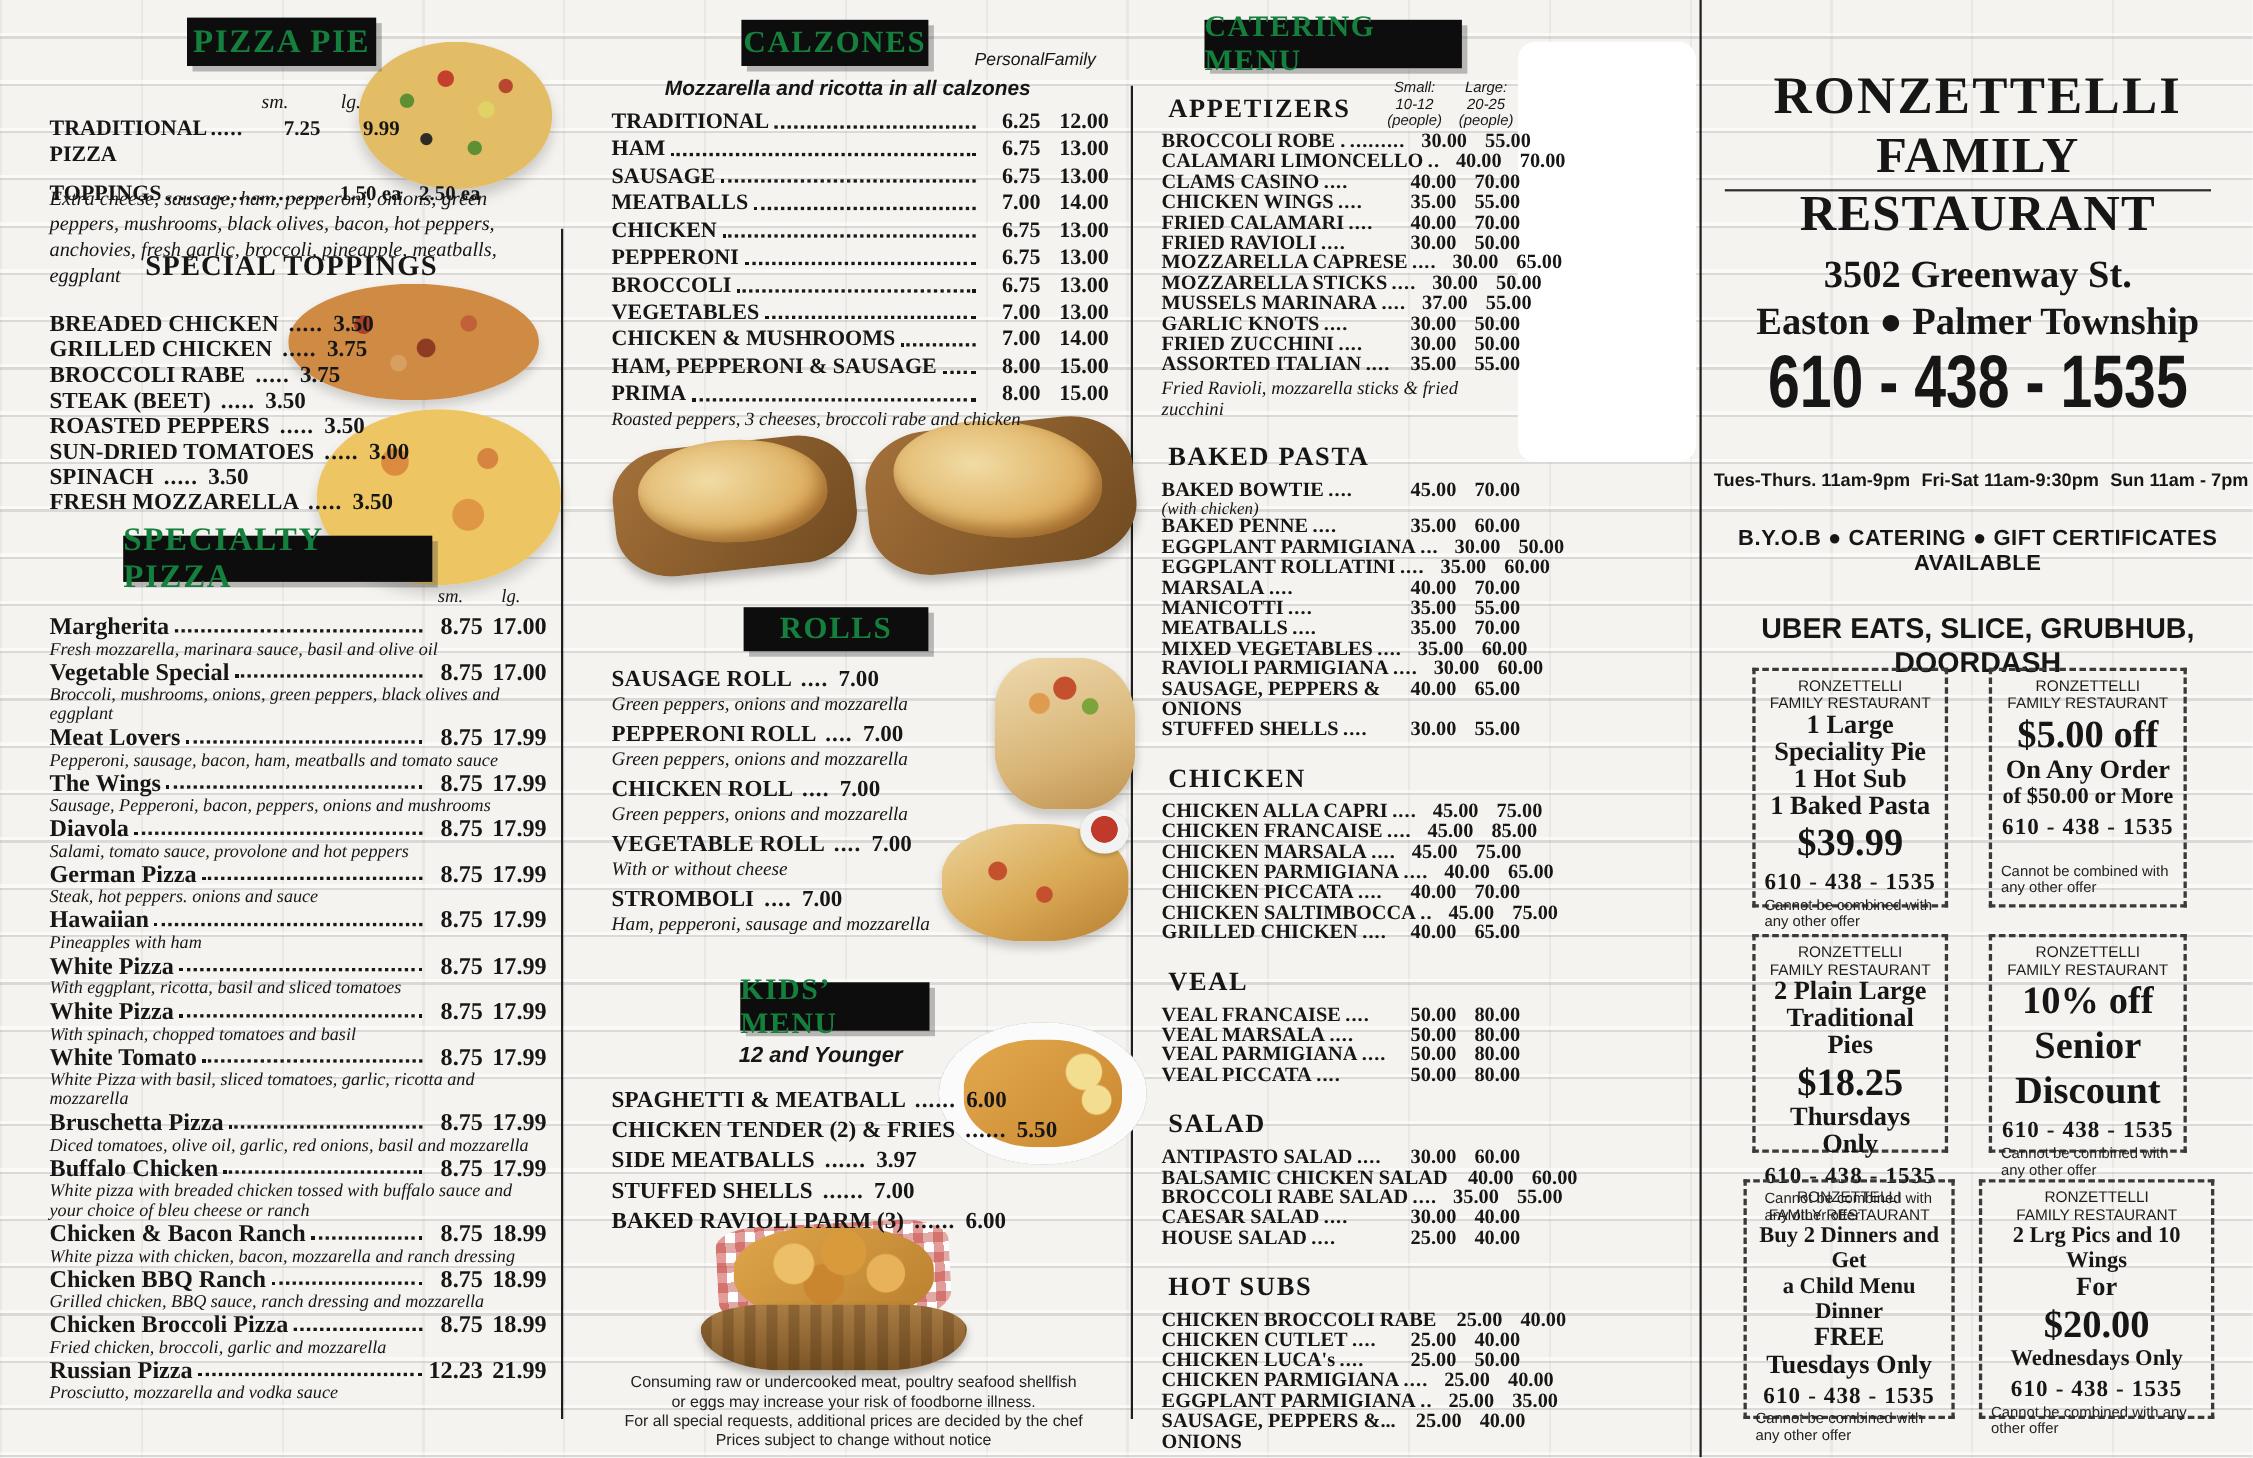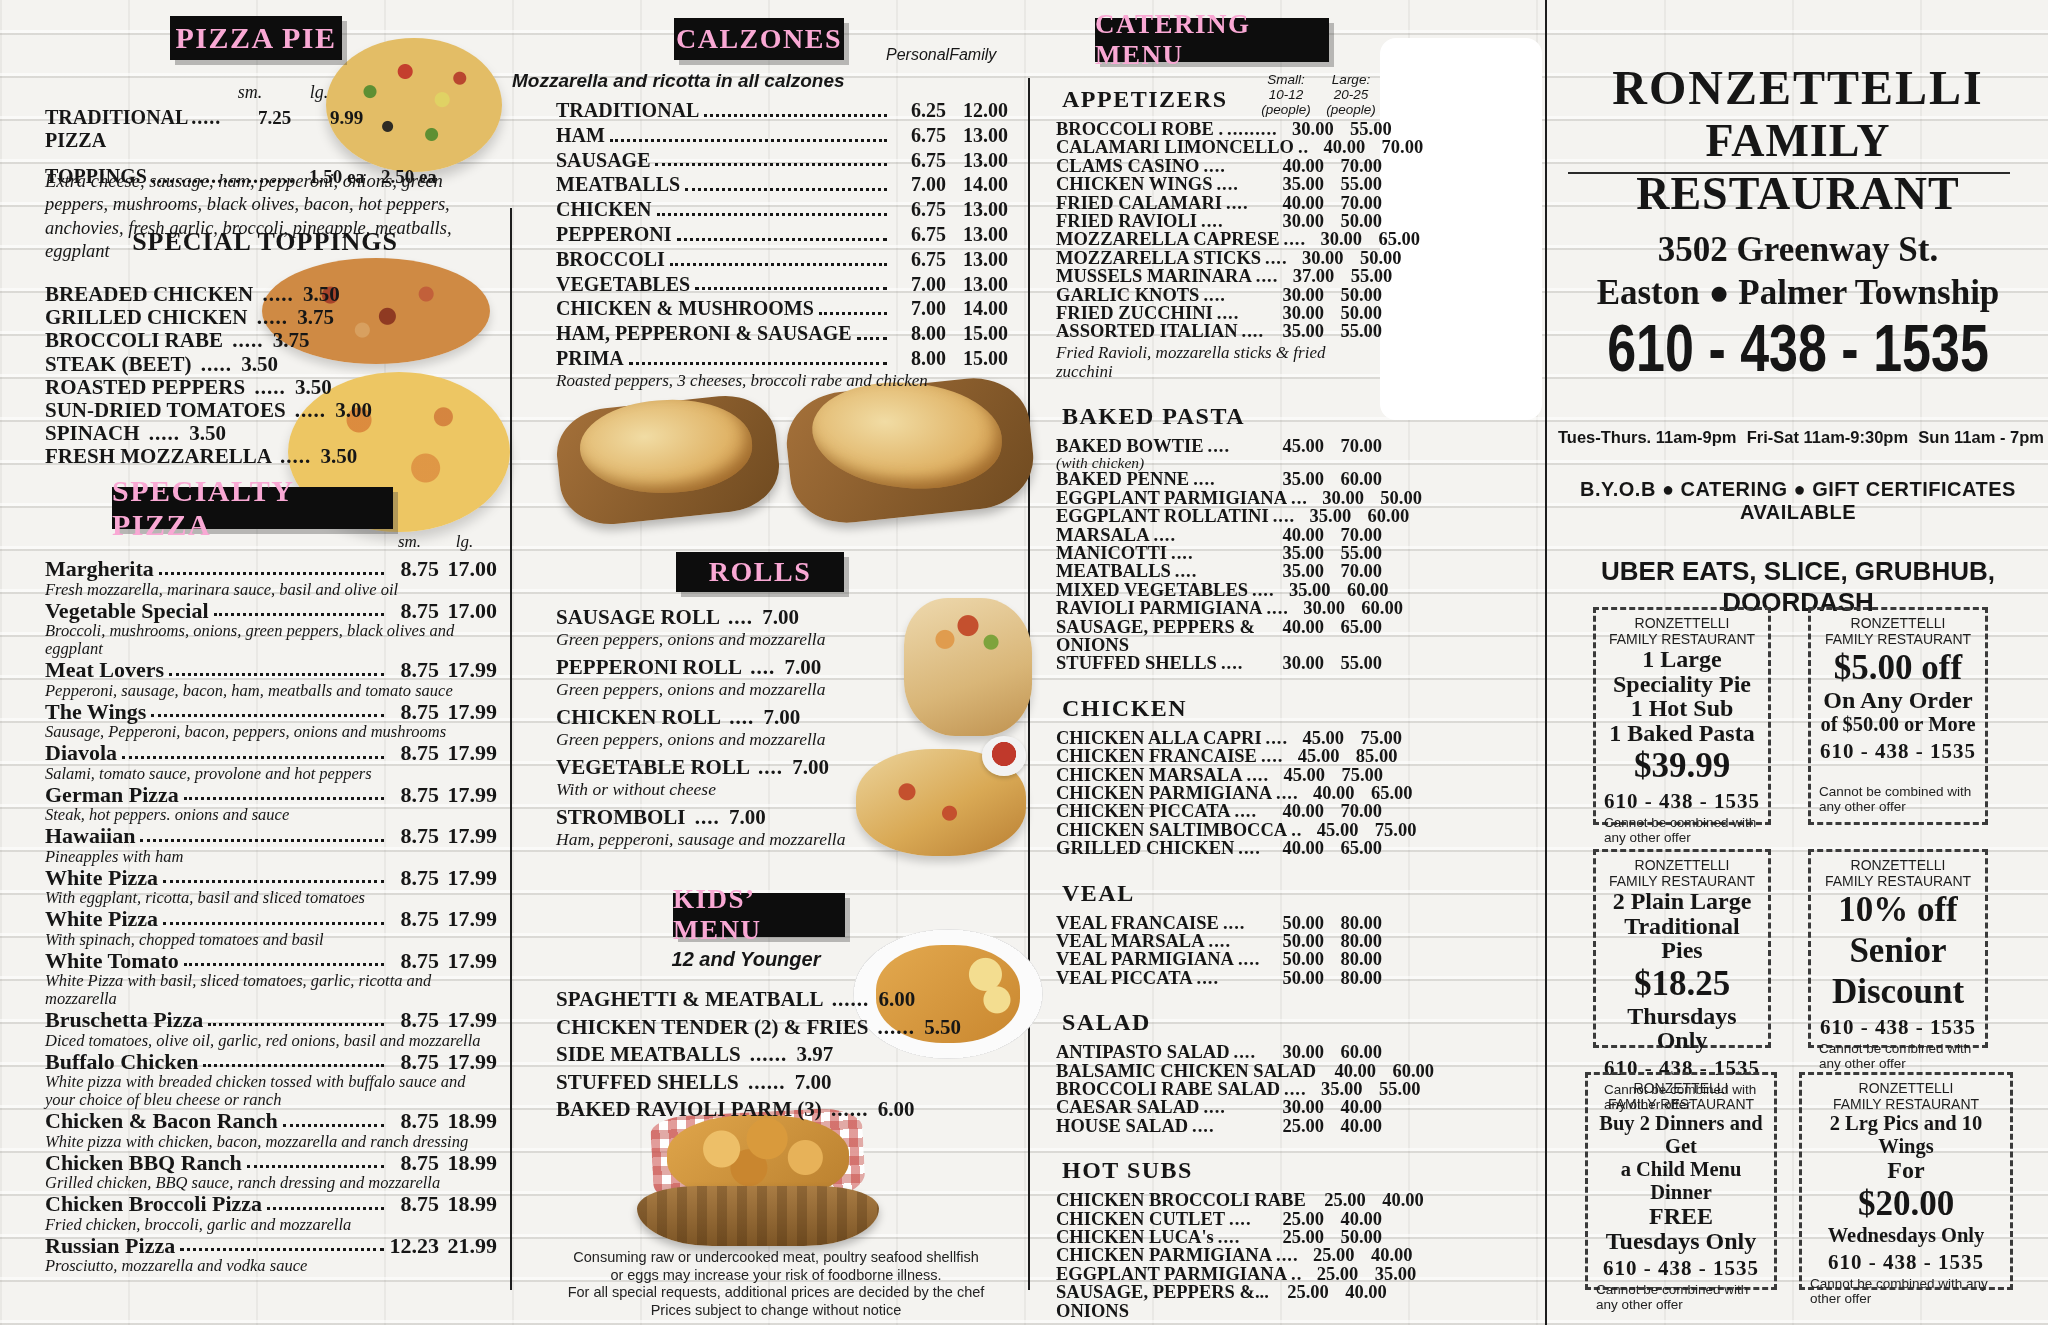--- a/index.html
+++ b/index.html
@@ -9,21 +9,21 @@
     background-color:#f4f3f0;
     background-image:
       repeating-linear-gradient(0deg, rgba(160,158,152,.30) 0 2px, rgba(255,255,255,.55) 2px 5px, rgba(0,0,0,0) 5px 43px),
       repeating-linear-gradient(90deg, rgba(160,158,152,.13) 0 2px, rgba(0,0,0,0) 2px 128px);
   }
   
   .vline{position:absolute;width:2px;background:#1d1d1d}
   #div1{left:510px;top:208px;height:1082px}
   #div2{left:1028px;top:78px;height:1212px}
   #div3{left:1545px;top:0;height:1325px}
-  .hbox{position:absolute;background:#0d0d0d;color:#f9a8d4;display:flex;align-items:center;justify-content:center;
+  .hbox{position:absolute;background:#0d0d0d;color:#15803d;display:flex;align-items:center;justify-content:center;
         font-weight:700;letter-spacing:1.5px;box-shadow:5px 5px 0 rgba(70,70,70,.35)}
   #pp-box{left:170px;top:16px;width:172px;height:44px;font-size:30px}
   #sp-box{left:112px;top:487px;width:281px;height:42px;font-size:30px}
   #cz-box{left:674px;top:18px;width:170px;height:42px;font-size:28px}
   #rl-box{left:676px;top:552px;width:168px;height:40px;font-size:28px}
   #km-box{left:673px;top:893px;width:172px;height:44px;font-size:27px}
   #cm-box{left:1095px;top:18px;width:234px;height:44px;font-size:27px}
   .mrow{display:flex;align-items:baseline}
   .fill{flex:1}
   .pc{flex:0 0 auto;text-align:right;font-weight:700}
@@ -47,21 +47,21 @@
   #sp-size span{flex:1;text-align:center;font-style:italic;font-size:17px}
   #sp-list{position:absolute;left:45px;top:557px;width:452px}
   .spi .mrow{font-size:22px;font-weight:700;line-height:23.5px;white-space:nowrap}
   .spi .pc-sm{width:50px}
   .spi .pc-lg{width:58px}
   .desc{font-style:italic;font-size:16.5px;line-height:18px;font-weight:400}
   
   #cz-size{position:absolute;left:886px;top:46px;width:124px;display:flex;font-style:italic;font-size:16px;
            font-family:"Liberation Sans","DejaVu Sans",sans-serif}
   #cz-size span{flex:1;text-align:left}
-  #cz-note{position:absolute;left:512px;top:70px;width:412px;text-align:left;font-style:italic;font-weight:700;font-size:19px;
+  #cz-note{position:absolute;left:525px;top:70px;width:412px;text-align:right;font-style:italic;font-weight:700;font-size:19px;
            font-family:"Liberation Sans","DejaVu Sans",sans-serif}
   #cz-list{position:absolute;left:556px;top:98px;width:452px}
   .czi .mrow{font-size:20px;font-weight:700;line-height:24.8px}
   .czi .pc-sm{width:54px}
   .czi .pc-lg{width:62px}
   .czi .desc{font-size:17px;margin-top:1px}
   #rl-list{position:absolute;left:556px;top:606px;width:345px}
   .rli{margin-bottom:7px}
   .rli .rn{font-size:21px;font-weight:700;line-height:23px}
   .rli .desc{font-size:17.5px;line-height:20px}

